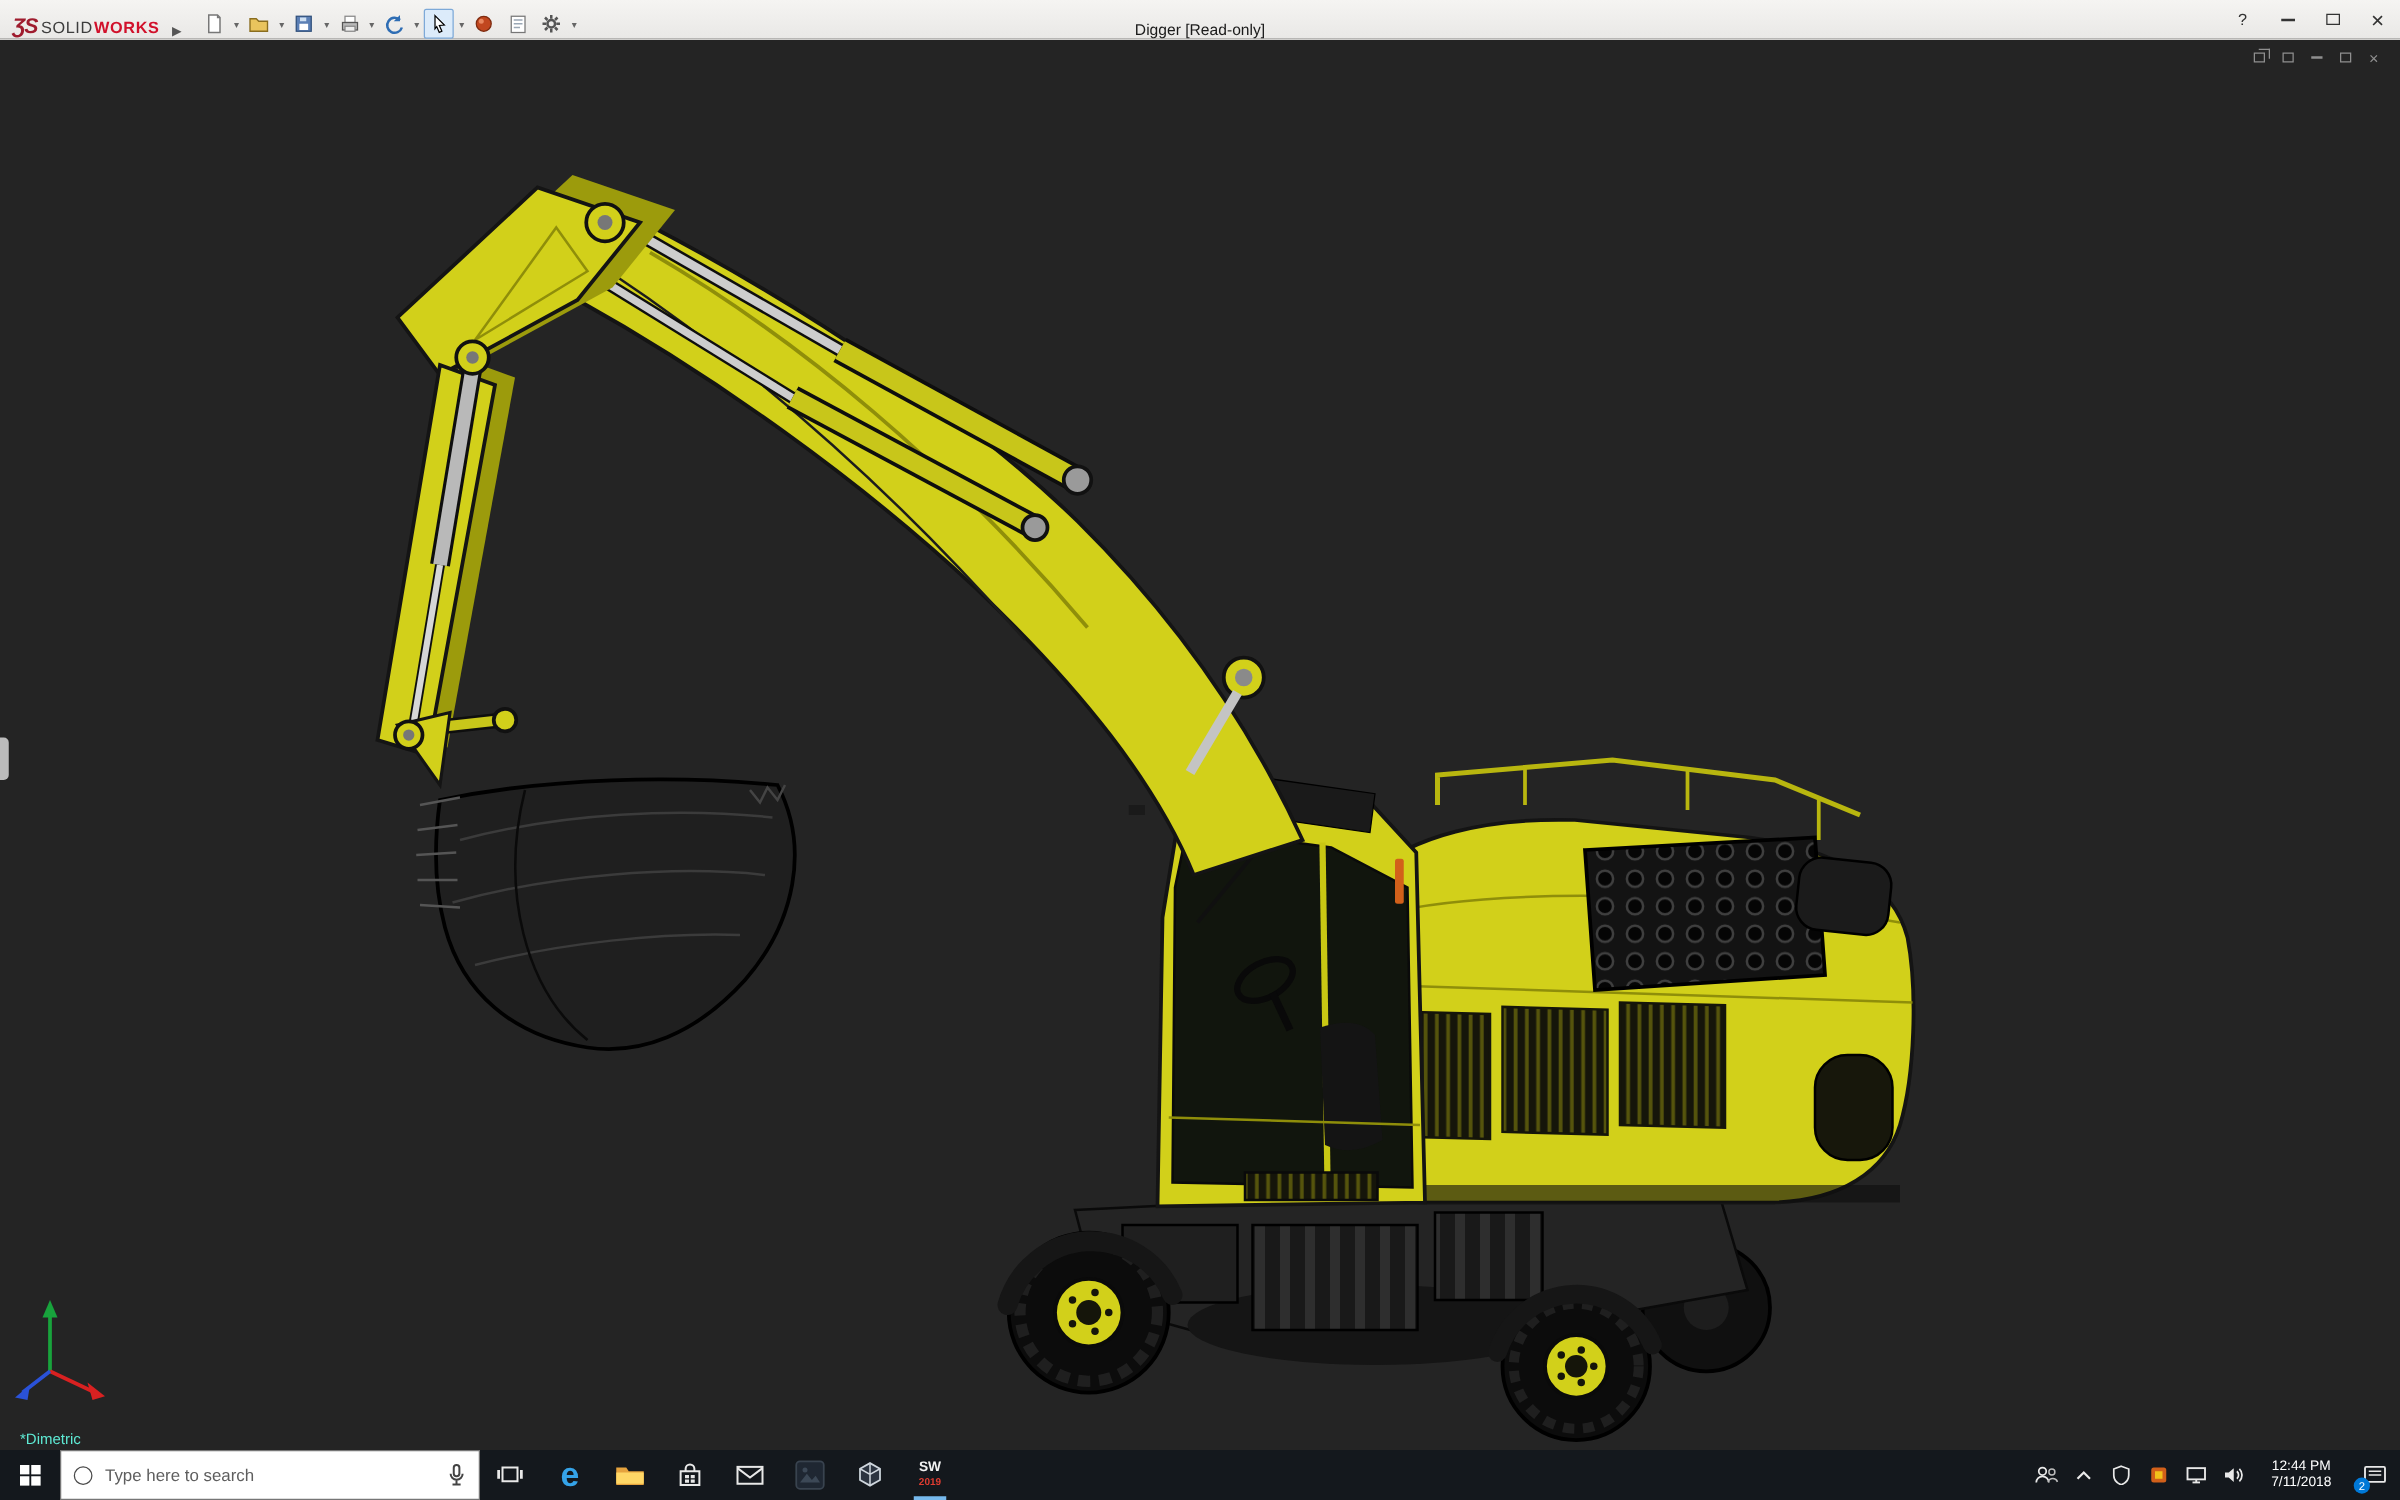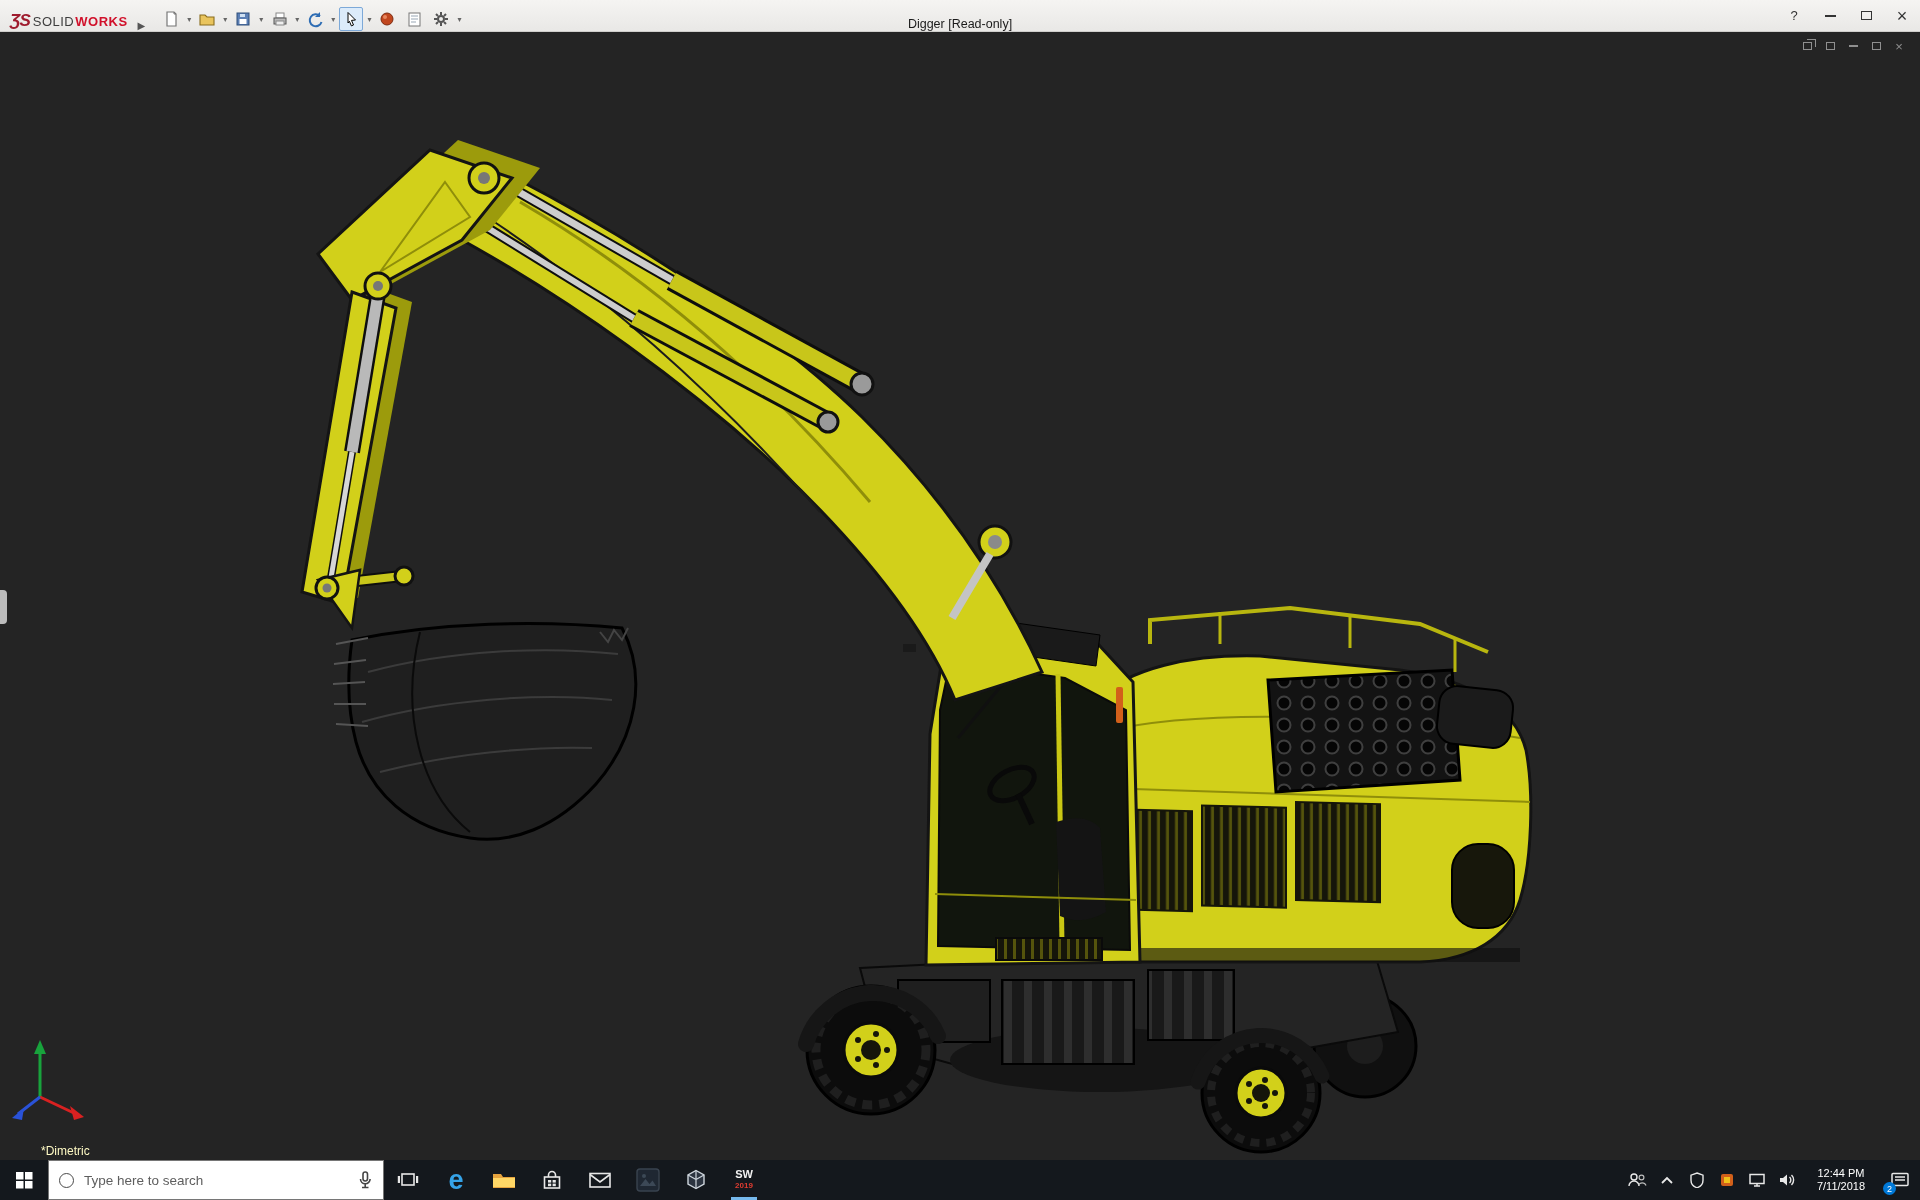--- a/index.html
+++ b/index.html
@@ -33,21 +33,21 @@
   .viewport svg.model { position:absolute; top:0; left:0; width:100%; height:100%; }
   .doc-controls { position:absolute; top:8px; right:14px; display:flex; gap:9px; align-items:center; z-index:5;}
   .dc { display:inline-flex; align-items:center; justify-content:center; width:14px; height:12px; color:#8f8f8f; cursor:pointer;}
   .dc .sq { width:9px; height:8px; border:1.4px solid #8f8f8f;}
   .dc .sq2 { width:9px; height:8px; border:1.4px solid #8f8f8f; position:relative;}
   .dc .sq2::after{ content:""; position:absolute; top:-4px; left:3px; width:8px; height:7px; border:1.4px solid #8f8f8f; border-bottom:none; border-left:none;}
   .dc .dash { width:9px; height:2px; background:#8f8f8f;}
   .dc.x { font-size:13px; }
   .left-tab { position:absolute; left:0; top:558px; width:7px; height:34px; background:#bcbcbc;
     border-radius:0 4px 4px 0; cursor:pointer; z-index:5;}
-  .view-label { position:absolute; left:16px; bottom:2px; font-size:12px; color:#fef9c3; z-index:5;margin-left:25px;}
+  .view-label { position:absolute; left:16px; bottom:2px; font-size:12px; color:#5eead4; z-index:5;}
 
   
   .taskbar { position:absolute; left:0; top:1160px; width:1920px; height:40px;
     background:#14181d; display:flex; align-items:stretch; z-index:40; }
   .tb-cell { width:48px; display:flex; align-items:center; justify-content:center; position:relative; cursor:pointer;}
   .search-box { width:336px; background:#ffffff; border:1px solid #767676; display:flex; align-items:center; padding:0 10px; gap:10px;}
   .search-box input { flex:1; border:none; outline:none; font-size:13.5px; color:#444; background:transparent; font-family:"Liberation Sans",sans-serif;}
   .search-box input::placeholder { color:#5e5e5e; }
   .cortana-ring { width:15px; height:15px; border:1.8px solid #4a4a4a; border-radius:50%;}
   .run-indicator { position:absolute; bottom:0; left:11px; width:26px; height:3px; background:#76b9ed;}

